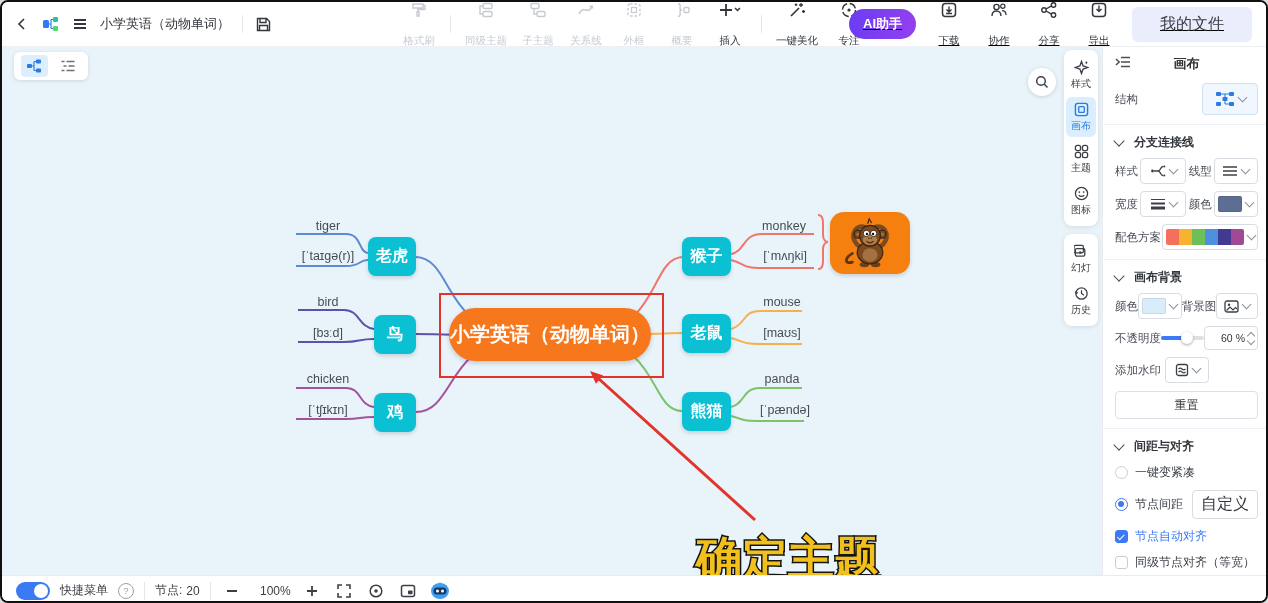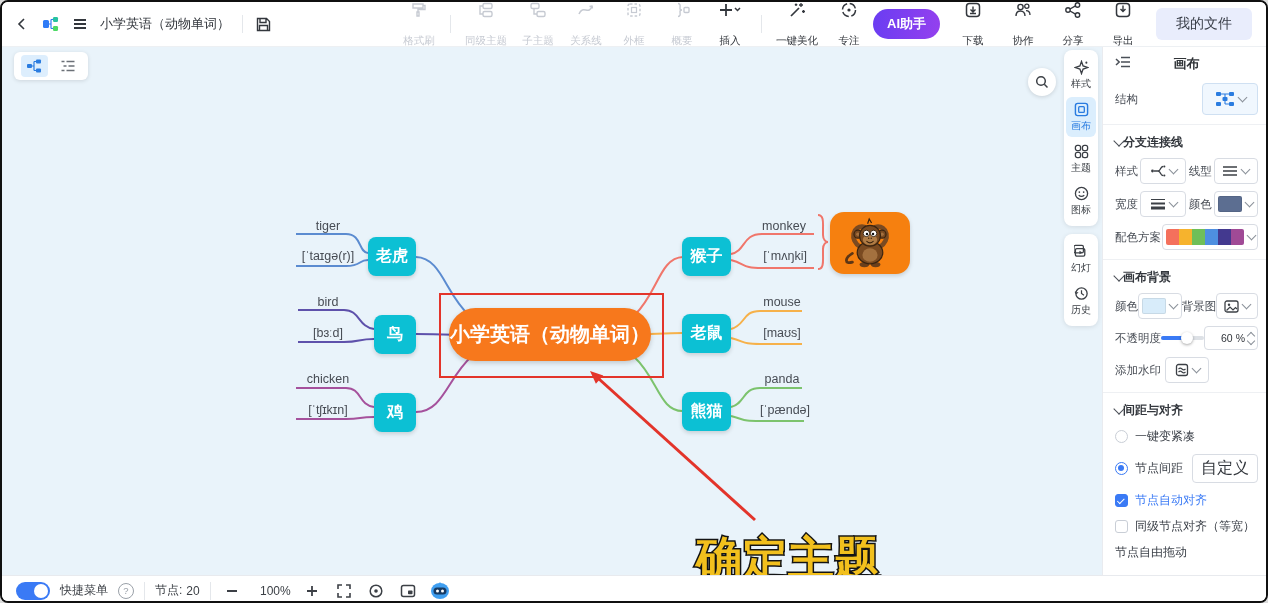--- a/index.html
+++ b/index.html
@@ -2,30 +2,30 @@
 <html><head>
 <meta charset="utf-8">
 <style>
   html,body{margin:0;padding:0;background:#dcdcdc;font-family:"Liberation Sans","DejaVu Sans",sans-serif;}
   .frame{position:relative;width:1268px;height:603px;background:#fff;border:2px solid #101010;border-radius:8px;
          overflow:hidden;box-sizing:border-box;}
   
   .topbar{position:absolute;left:0;top:0;width:100%;height:44px;background:#fff;border-bottom:1px solid #edf0f3;z-index:30;}
   .tb-left{position:absolute;left:12px;top:0;height:44px;display:flex;align-items:center;gap:12px;}
   .tb-center{position:absolute;left:50%;top:0;transform:translateX(-50%);height:44px;display:flex;align-items:center;gap:14px;}
-  .tb-right{position:absolute;right:14px;top:0;height:44px;display:flex;align-items:center;gap:16px;}
+  .tb-right{position:absolute;right:14px;top:0;height:44px;display:flex;align-items:center;gap:16px;text-decoration:underline;}
   .doc-title{font-size:13px;color:#32363c;white-space:nowrap;}
   .vdiv{width:1px;height:18px;background:#e4e7eb;}
   .tool{display:flex;flex-direction:column;align-items:center;gap:15px;color:#33373d;cursor:pointer;min-width:34px;}
   .tool .tlabel{font-size:10.5px;white-space:nowrap;}
   .tool.disabled{color:#c6cad2;}
   .icon16 svg{display:block;}
   .ai-pill{background:linear-gradient(95deg,#6a3df2,#9440ee);color:#fff;font-size:13px;font-weight:bold;
            padding:6px 14px;border-radius:16px;cursor:pointer;white-space:nowrap;}
-  .myfiles{background:#e9edfc;color:#383d47;font-size:14px;padding:7px 20px;border-radius:6px;cursor:pointer;white-space:nowrap;}
+  .myfiles{background:#e9edfc;color:#383d47;font-size:16px;padding:7px 28px;border-radius:6px;cursor:pointer;white-space:nowrap;}
   
   .canvas{position:absolute;left:0;top:44px;width:1100px;height:529px;background:#e9f3fa;z-index:1;}
   .map-svg{position:absolute;left:0;top:0;width:1268px;height:603px;z-index:2;pointer-events:none;}
   .anno-svg{position:absolute;left:0;top:0;width:1268px;height:603px;z-index:8;pointer-events:none;}
   .red-rect{position:absolute;left:437px;top:291px;width:221px;height:81px;border:2px solid #e3342a;z-index:4;}
   .root-node{position:absolute;left:447px;top:306px;width:202px;height:53px;background:#f7781c;border-radius:27px;
              color:#fff;font-weight:bold;font-size:20px;display:flex;align-items:center;justify-content:center;
              white-space:nowrap;z-index:5;box-shadow:0 2px 5px rgba(0,0,0,.18);}
   .tnode{position:absolute;background:#0cc0d4;border-radius:8px;color:#fff;font-weight:bold;font-size:16px;
          display:flex;align-items:center;justify-content:center;white-space:nowrap;z-index:5;
@@ -48,21 +48,21 @@
         justify-content:center;gap:2px;color:#3c4046;cursor:pointer;}
   .stab .slabel{font-size:10px;white-space:nowrap;}
   .stab.active{background:#dbeefd;color:#2a7ce0;}
   
   .panel{position:absolute;left:1100px;top:44px;width:168px;height:529px;background:#fff;border-left:1px solid #e9ebef;
          z-index:10;box-sizing:border-box;padding:6px 12px 0 12px;overflow:hidden;}
   .p-head{display:flex;align-items:center;height:24px;position:relative;margin-bottom:4px;}
   .p-title{position:absolute;left:0;right:0;text-align:center;font-size:13px;font-weight:bold;color:#303438;}
   .p-row{display:flex;align-items:center;justify-content:space-between;margin:7px 0;}
   .p-label{font-size:11.5px;color:#4a4f57;white-space:nowrap;}
-  .sec-head{display:flex;align-items:center;gap:0;font-size:12px;font-weight:bold;color:#32363c;margin:9px 0 2px 0;cursor:pointer;}
+  .sec-head{display:flex;align-items:center;gap:11px;font-size:12px;font-weight:bold;color:#32363c;margin:9px 0 2px 0;cursor:pointer;}
   .hr{height:1px;background:#eef0f3;margin:9px -12px 4px -12px;}
   .dd{background:#fff;border:1px solid #d8dce3;border-radius:4px;display:flex;align-items:center;
       justify-content:center;gap:4px;height:26px;cursor:pointer;box-sizing:border-box;}
   .chev{width:6px;height:6px;border-right:1.5px solid #8a9099;border-bottom:1.5px solid #8a9099;
         transform:rotate(45deg);margin-top:-3px;flex:none;}
   .chev.dark{border-color:#4a4f57;width:7px;height:7px;}
   .swatch{width:22px;height:14px;border-radius:2px;border:1px solid rgba(0,0,0,.08);}
   .scheme-bar{display:flex;height:16px;border-radius:2px;overflow:hidden;}
   .scheme-bar span{width:13px;height:16px;}
   .slider{position:relative;width:52px;height:4px;background:#dde1e6;border-radius:2px;}
@@ -560,20 +560,21 @@
     <div class="p-row" style="justify-content:flex-start;gap:4px;">
       <span class="p-label">添加水印</span>
       <span class="dd" style="width:44px;">
         <svg width="14" height="14" viewBox="0 0 14 14">
             <rect x="1.5" y="1.5" width="11" height="11" rx="2" fill="none" stroke="#3c4046" stroke-width="1.3"></rect>
             <path d="M3.5,6 q1.75,-1.6 3.5,0 t3.5,0 M3.5,9 q1.75,-1.6 3.5,0 t3.5,0" fill="none" stroke="#3c4046" stroke-width="1.1"></path>
           </svg>
         <i class="chev"></i>
       </span>
     </div>
+    <div class="reset-btn">重置</div>
     <div class="hr"></div>
 
     <div class="sec-head">
       <i class="chev dark"></i>
       <span>间距与对齐</span>
     </div>
     <div class="opt-row">
       <span class="radio"></span>
       <span>一键变紧凑</span>
     </div>

